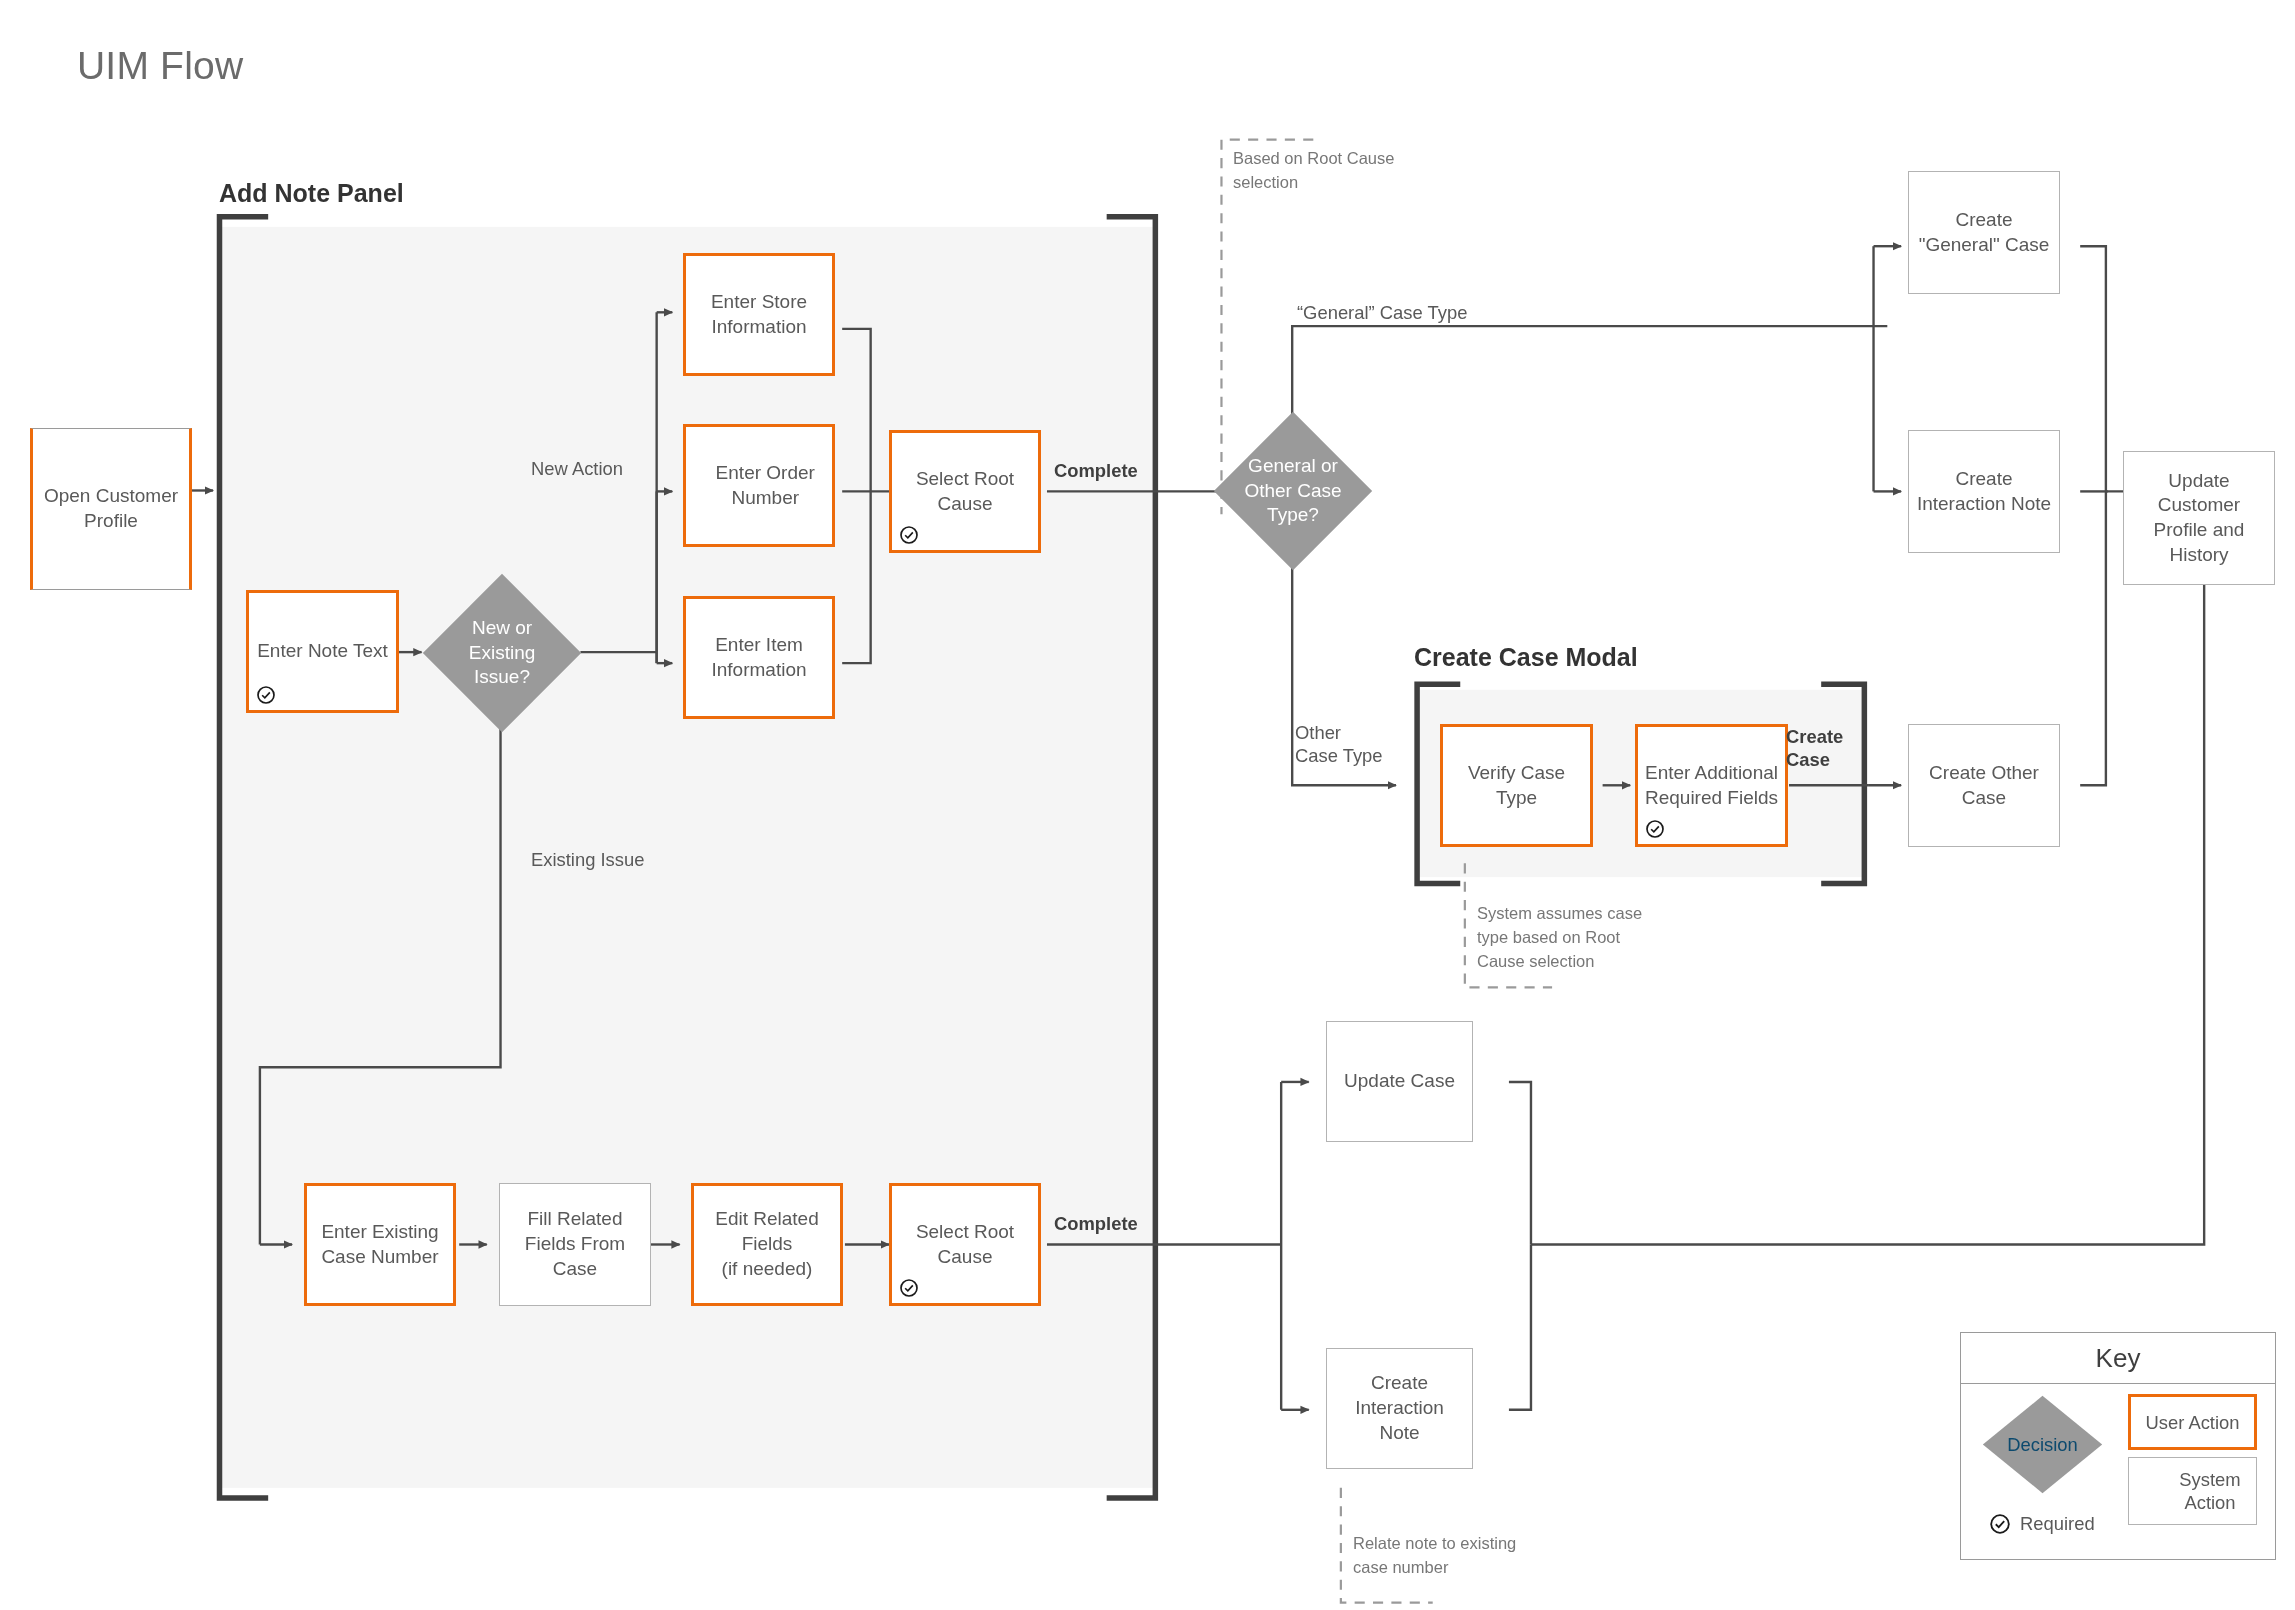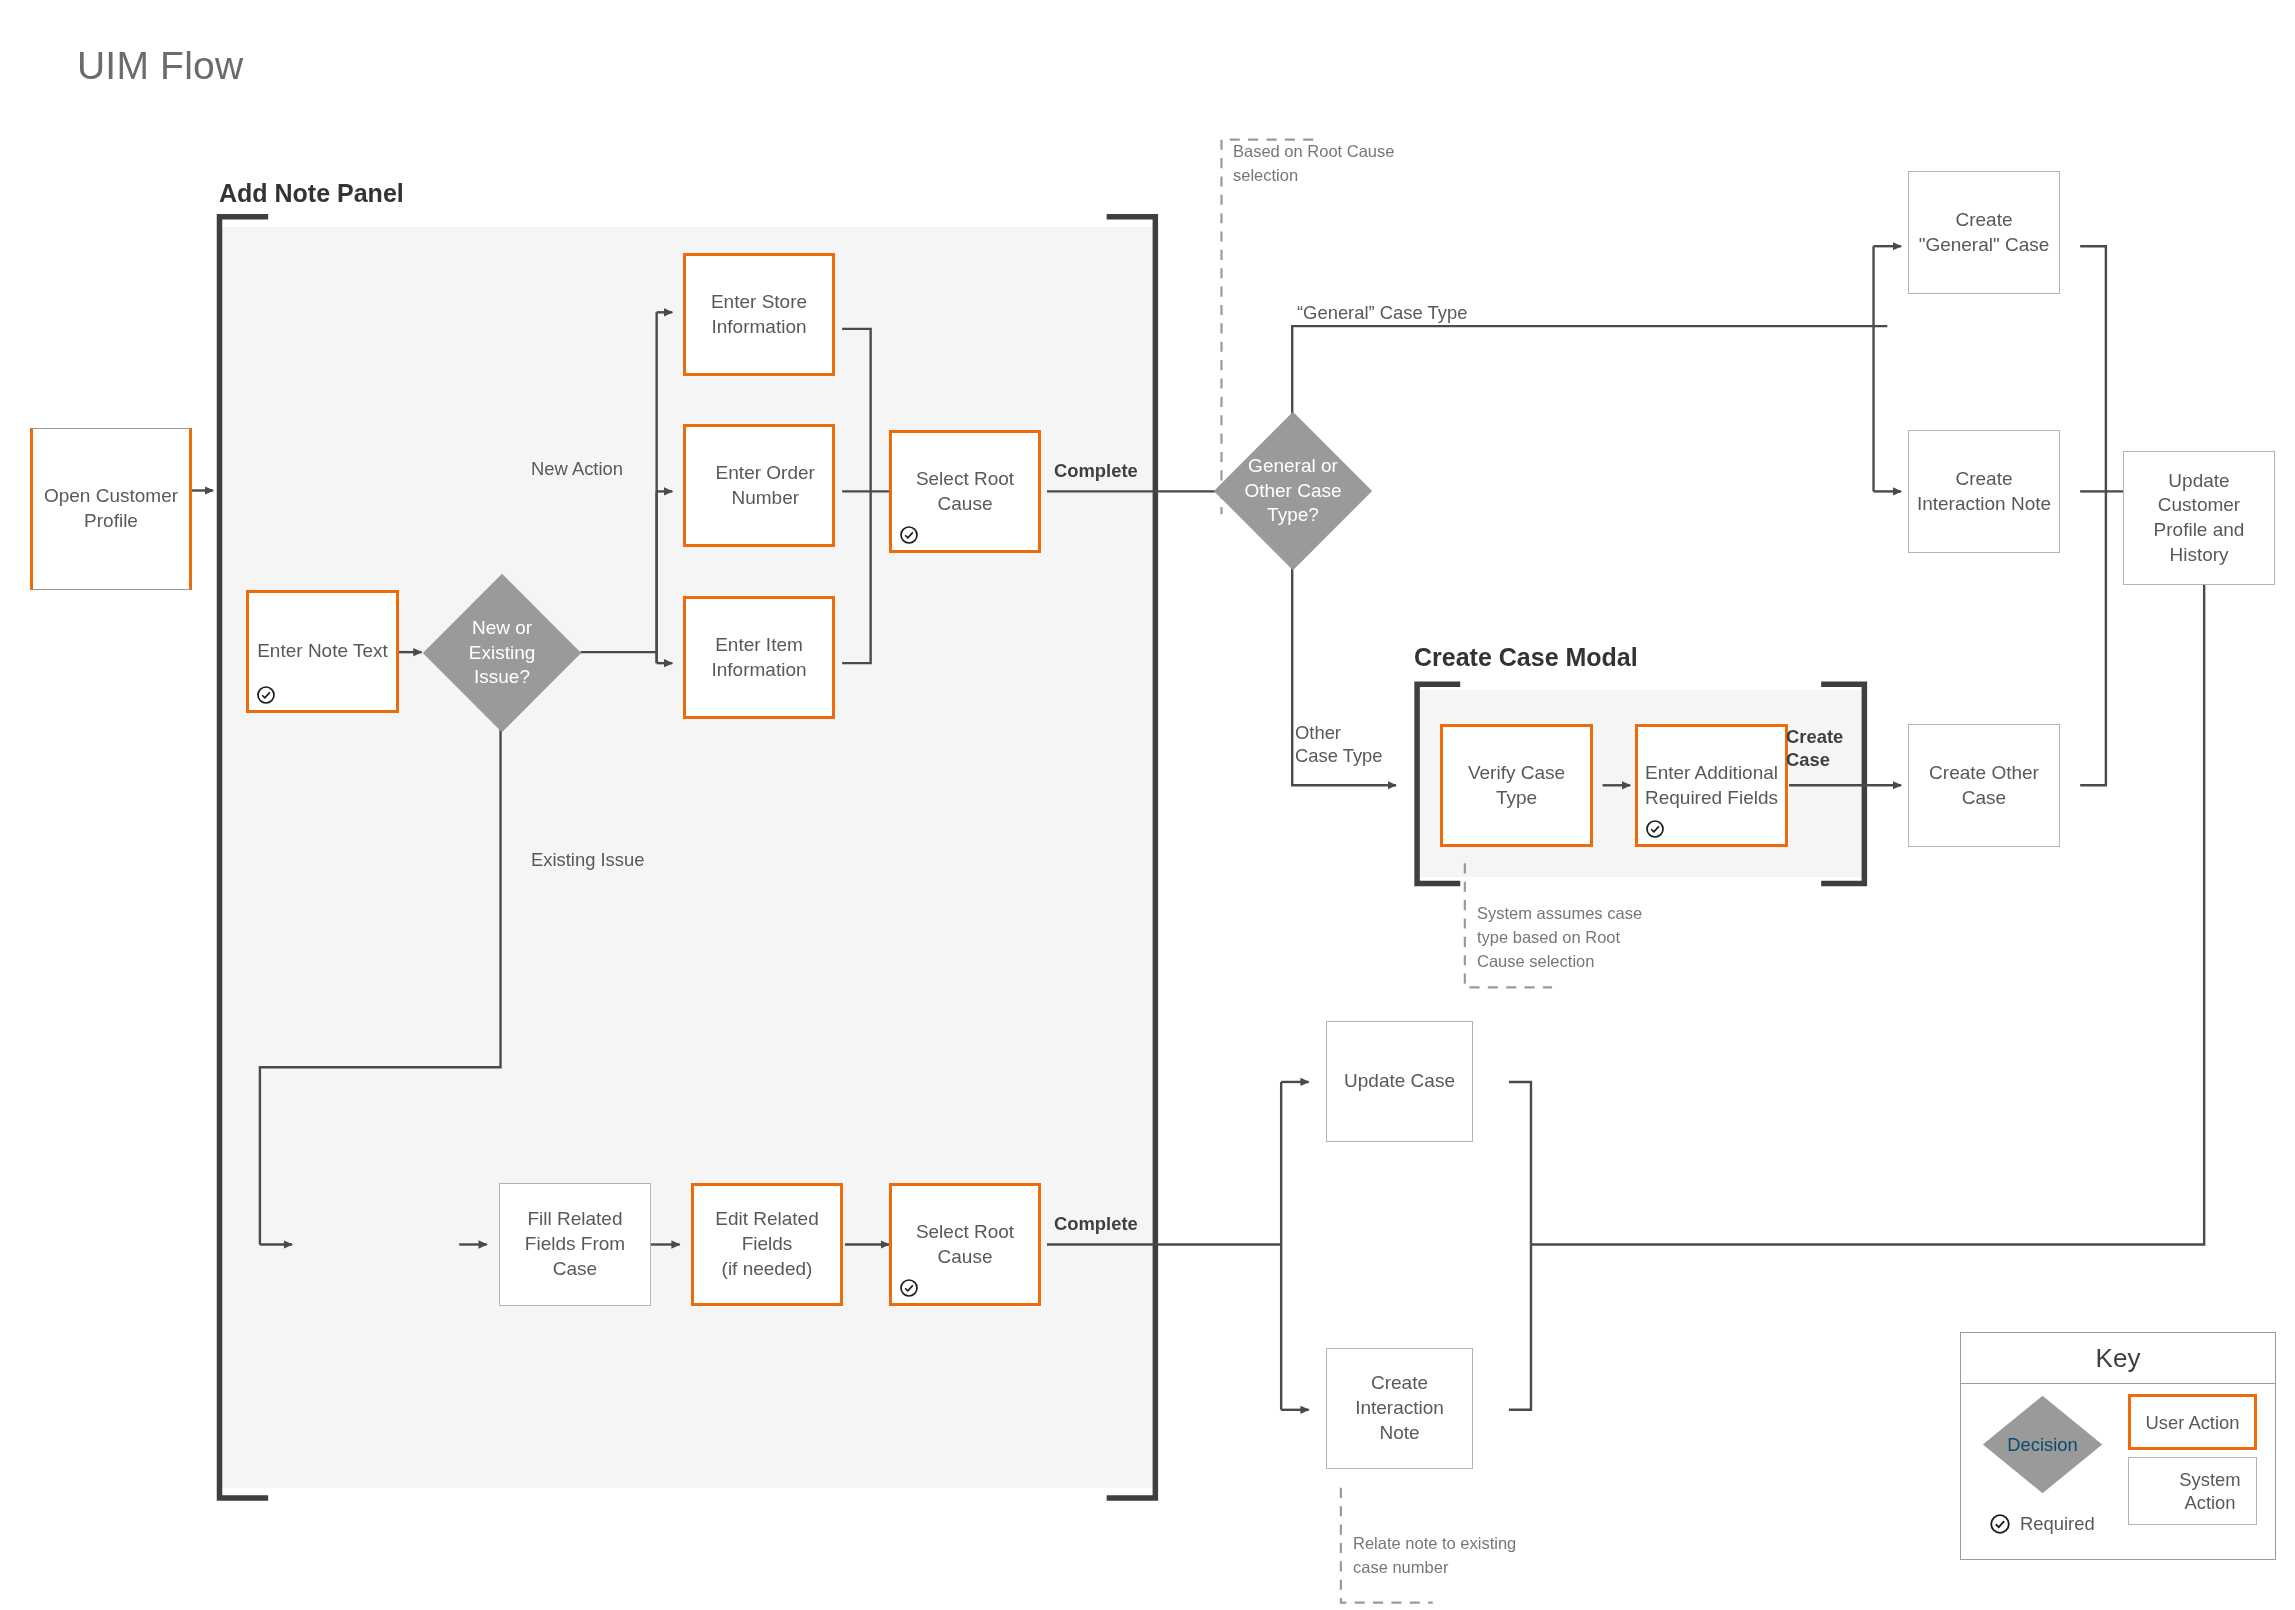--- a/index.html
+++ b/index.html
@@ -189,20 +189,24 @@
 
   <div class="node user" style="left:889px;top:430px;width:152px;height:123px;">
     <span style="white-space:pre-line">Select Root
 Cause</span>
     <svg class="req" viewBox="0 0 24 24">
       <circle cx="12" cy="12" r="9.6" fill="none" stroke="#1a1a1a" stroke-width="2"></circle>
       <path d="M7.4,12.3 L10.6,15.4 L16.6,8.9" fill="none" stroke="#1a1a1a" stroke-width="2"></path>
     </svg>
   </div>
 
+  <div class="node user" style="left:304px;top:1183px;width:152px;height:123px;">
+    <span style="white-space:pre-line">Enter Existing
+Case Number</span>
+  </div>
 
   <div class="node system" style="left:499px;top:1183px;width:152px;height:123px;">
     <span style="white-space:pre-line">Fill Related
 Fields From Case</span>
   </div>
 
   <div class="node user" style="left:691px;top:1183px;width:152px;height:123px;">
     <span style="white-space:pre-line">Edit Related
 Fields
 (if needed)</span>
@@ -282,21 +286,21 @@
   <div class="edge-label" style="left:531px;top:457px;">New Action</div>
   <div class="edge-label" style="left:531px;top:848px;">Existing Issue</div>
   <div class="edge-label bold" style="left:1054px;top:459px;">Complete</div>
   <div class="edge-label bold" style="left:1054px;top:1212px;">Complete</div>
   <div class="edge-label" style="left:1297px;top:301px;text-align:center;">“General” Case Type</div>
   <div class="edge-label" style="left:1295px;top:721px;">Other
 Case Type</div>
   <div class="edge-label bold" style="left:1786px;top:725px;">Create
 Case</div>
 
-  <div class="note-label" style="left:1233px;top:140px;">Based on Root Cause
+  <div class="note-label" style="left:1233px;top:147px;">Based on Root Cause
 selection</div>
   <div class="note-label" style="left:1477px;top:902px;">System assumes case
 type based on Root
 Cause selection</div>
   <div class="note-label" style="left:1353px;top:1532px;">Relate note to existing
 case number</div>
 
   <div class="keybox" style="left:1960px;top:1332px;width:316px;height:228px;">
     <div class="keyhead">Key</div>
 

